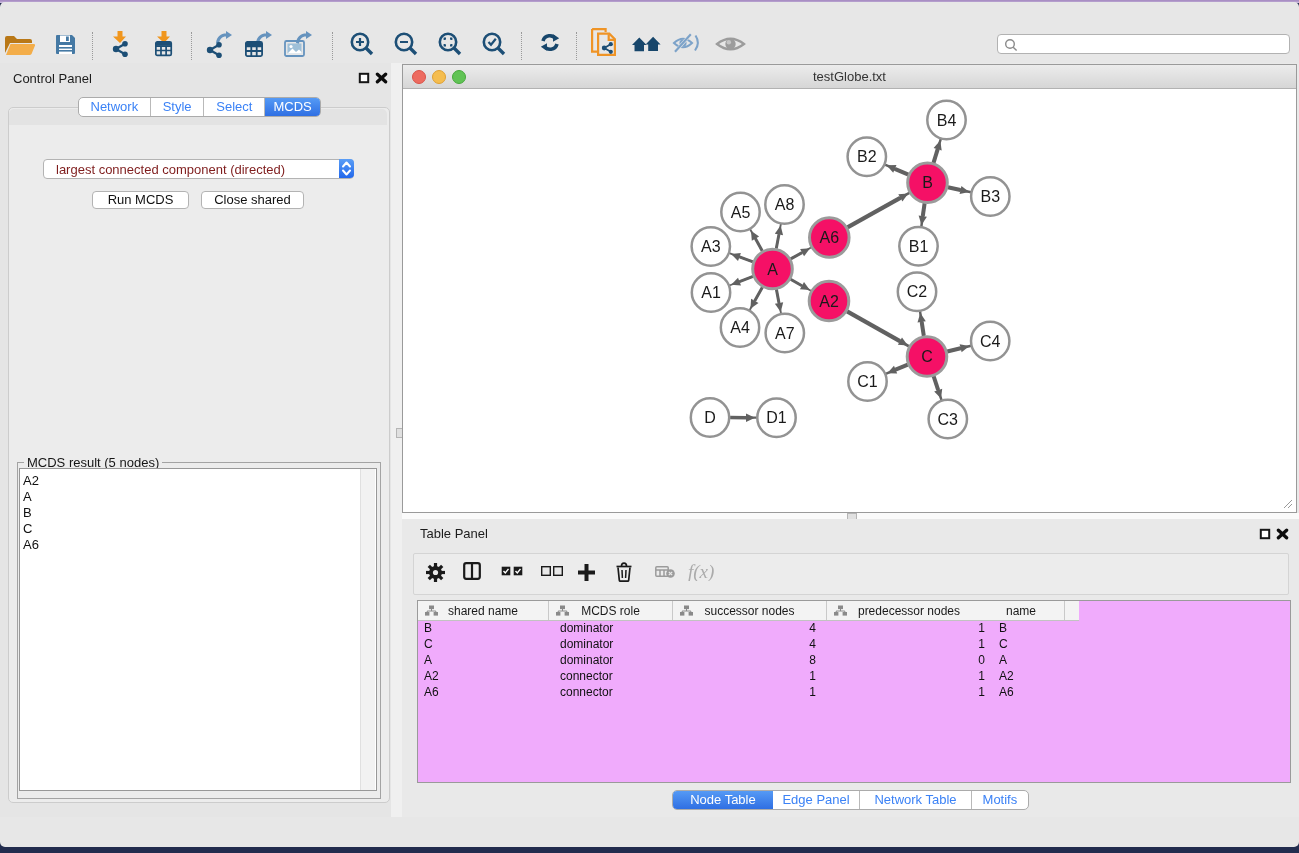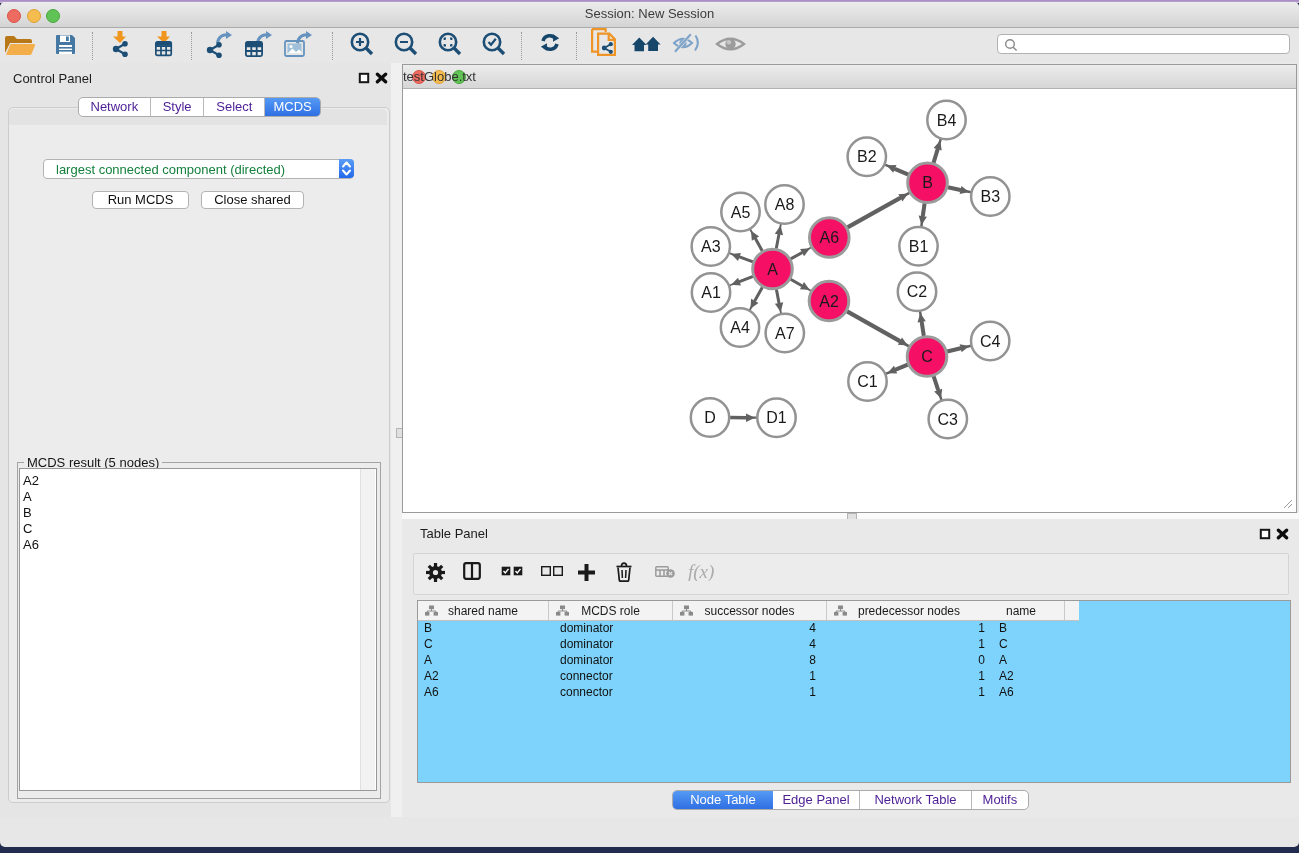--- a/index.html
+++ b/index.html
@@ -13,69 +13,63 @@
 #title{left:0;right:0;top:4px;text-align:center;font-size:13px;color:#3c3c3c}
 #toolbar{left:0;top:26px;width:1299px;height:36px;background:#e7e7e7;border-bottom:1px solid #d2d2d2}
 .tsep{position:absolute;top:4px;height:28px;width:0;border-left:1px dotted #9a9a9a}
 .ticon{position:absolute;top:2px}
 #searchbox{left:997px;top:5.5px;width:291px;height:18px;background:#fff;border:1px solid #b2b2b2;border-radius:4px}
 #mainbg{left:0;top:61px;width:1299px;height:754px;background:#e9e9e9}
 #cpanel{left:0;top:61px;width:391px;height:754px;background:#e5e5e5}
 #cptitle{left:13px;top:8px;font-size:13px;color:#1c1c1c}
 #cpinner{left:8px;top:44px;width:380px;height:694px;background:#ececec;border:1px solid #cccccc;border-radius:5px}
 .tabbar{position:absolute;display:flex;background:#fff;border:1px solid #ababab;border-radius:5px;overflow:hidden;height:18px}
-.tabbar .t{font-size:13px;color:#4c1d95;text-align:center;line-height:18px;border-right:1px solid #b9b9b9}
+.tabbar .t{font-size:13px;color:#3b82f6;text-align:center;line-height:18px;border-right:1px solid #b9b9b9}
 .tabbar .t:last-child{border-right:none}
 .tabbar .sel{background:linear-gradient(#559af5,#2f6fe3);color:#fff;border-right:none}
 #cptabs{left:78px;top:34px;width:241px}
 #optlabel{left:13px;width:372px;top:73px;text-align:center;font-size:13px;color:#161616}
 #cpselect{left:43px;top:96px;width:309px;height:18px;background:#fff;border:1px solid #b3b3b3;border-radius:4px}
-#cpselect .txt{position:absolute;left:12px;top:2px;font-size:13px;color:#15803d}
+#cpselect .txt{position:absolute;left:12px;top:2px;font-size:13px;color:#7f1d1d}
 #cpselect .spin{position:absolute;right:-1px;top:-1px;width:15px;height:19px;border-radius:0 4px 4px 0;background:linear-gradient(#5b9ef6,#2268ec)}
 .cbtn{position:absolute;height:16px;background:#fff;border:1px solid #b3b3b3;border-radius:4px;font-size:13px;color:#111;text-align:center;line-height:16px}
 #groupbox{left:17px;top:399px;width:362px;height:335px;border:1px solid #a3a3a3}
 #gbtitle{left:6px;top:-8px;background:#ececec;padding:0 3px;font-size:13px;color:#161616}
 #gblist{left:1px;top:5px;width:358px;height:323px;padding-top:4px;box-sizing:border-box;background:#fff;border:1px solid #989898;font-size:13px;color:#111}
 #gblist .itm{padding-left:3px;height:16px;line-height:16px}
 #gbscroll{right:1px;top:0;width:14px;height:100%;background:#f2f2f2;border-left:1px solid #e0e0e0}
 #netwin{left:402px;top:62px;width:895px;height:449px;background:#fff;border:1px solid #9a9a9a;box-sizing:border-box}
 #nettb{left:0;top:0;width:893px;height:23px;background:linear-gradient(#ececec,#d6d6d6);border-bottom:1px solid #b2b2b2}
 #nettb .r{left:9px;top:5px;background:#ed6b60;border:0.5px solid #d95349}
 #nettb .y{left:29px;top:5px;background:#f5bd4f;border:0.5px solid #dfa033}
 #nettb .g{left:49px;top:5px;background:#61c355;border:0.5px solid #47a83c}
-#nettitle{left:0;right:0;top:4px;text-align:left;font-size:13px;color:#333}
+#nettitle{left:0;right:0;top:4px;text-align:center;font-size:13px;color:#333}
 #vdivider{left:391px;top:61px;width:11px;height:754px;background:#f0f0f0}
 #vgrip{left:396px;top:426px;width:5px;height:8px;background:#e0e0e0;border:1px solid #b5b5b5}
 #hdivider{left:402px;top:511px;width:897px;height:6px;background:#fafafa}
 #hgrip{left:847px;top:511px;width:8px;height:5px;background:#e0e0e0;border:1px solid #b5b5b5}
 #tpanel{left:402px;top:517px;width:897px;height:298px;background:#e9e9e9}
 #tptitle{left:18px;top:7px;font-size:13px;color:#1c1c1c}
-#tptable{left:15px;top:81px;width:872px;height:181px;background:#7dd3fc;border:1px solid #9a9a9a}
+#tptable{left:15px;top:81px;width:872px;height:181px;background:#f0abfc;border:1px solid #9a9a9a}
 .th{position:absolute;top:0;height:19px;background:#f3f3f3;border-right:1px solid #c9c9c9;box-sizing:border-box}
 .th span{position:absolute;width:100%;text-align:center;top:3px;font-size:12px;color:#1a1a1a}
 #thdr{left:0;top:0;width:660px;height:19px;border-bottom:1px solid #c2c2c2;background:#f3f3f3}
 .trow{position:absolute;left:0;width:872px;height:16px;font-size:12px;color:#111}
 .trow div{position:absolute;top:1px}
 #tbtabs{left:270px;top:271px;width:355px}
 #statusbar{left:0;top:815px;width:1299px;height:30px;background:#e9e9e9;border-top:1px solid #c2c2c2}
 #listbtn{left:11px;top:9px;width:25px;height:16px;background:linear-gradient(#fdfdfd,#ececec);border:1px solid #9f9f9f;border-radius:3px}
 #membox{left:1215px;top:5px;width:73px;height:22px;background:#f4f4f4;border:1px solid #ababab}
 #membox .dot{position:absolute;left:8px;top:6px;width:11px;height:11px;border-radius:50%;background:#1a9a3c}
 #membox .lbl{position:absolute;left:24px;top:4px;font-size:12.5px;color:#111}
 .winicons{position:absolute;top:7px}
 </style></head>
 <body>
 <div class="abs" id="wallpaper-top"></div>
 <div class="abs" id="appwin">
-  <div class="abs" id="titlebar">
-    <div class="tl r"></div>
-      <div class="tl y"></div>
-      <div class="tl g"></div>
-    <div class="abs" id="title">Session: New Session</div>
-  </div>
   <div class="abs" id="toolbar">
       <div class="tsep" style="left:92px"></div>
       <div class="tsep" style="left:191px"></div>
       <div class="tsep" style="left:332px"></div>
       <div class="tsep" style="left:521px"></div>
       <div class="tsep" style="left:576px"></div>
       <svg class="ticon" style="left:4px;top:6px" width="31" height="22" viewBox="0 0 31 22">
         <path d="M1 4 Q1 2 3 2 L10 2 L13 5 L26 5 Q28 5 28 7 L28 9 L6 9 L1 19 Z" fill="#b97817"></path>
         <path d="M6.5 10 L30 10 Q31.5 10 31 11.5 L27.5 20 Q27 21 25.5 21 L2 21 Z" fill="#f3ad49"></path>
       </svg>

